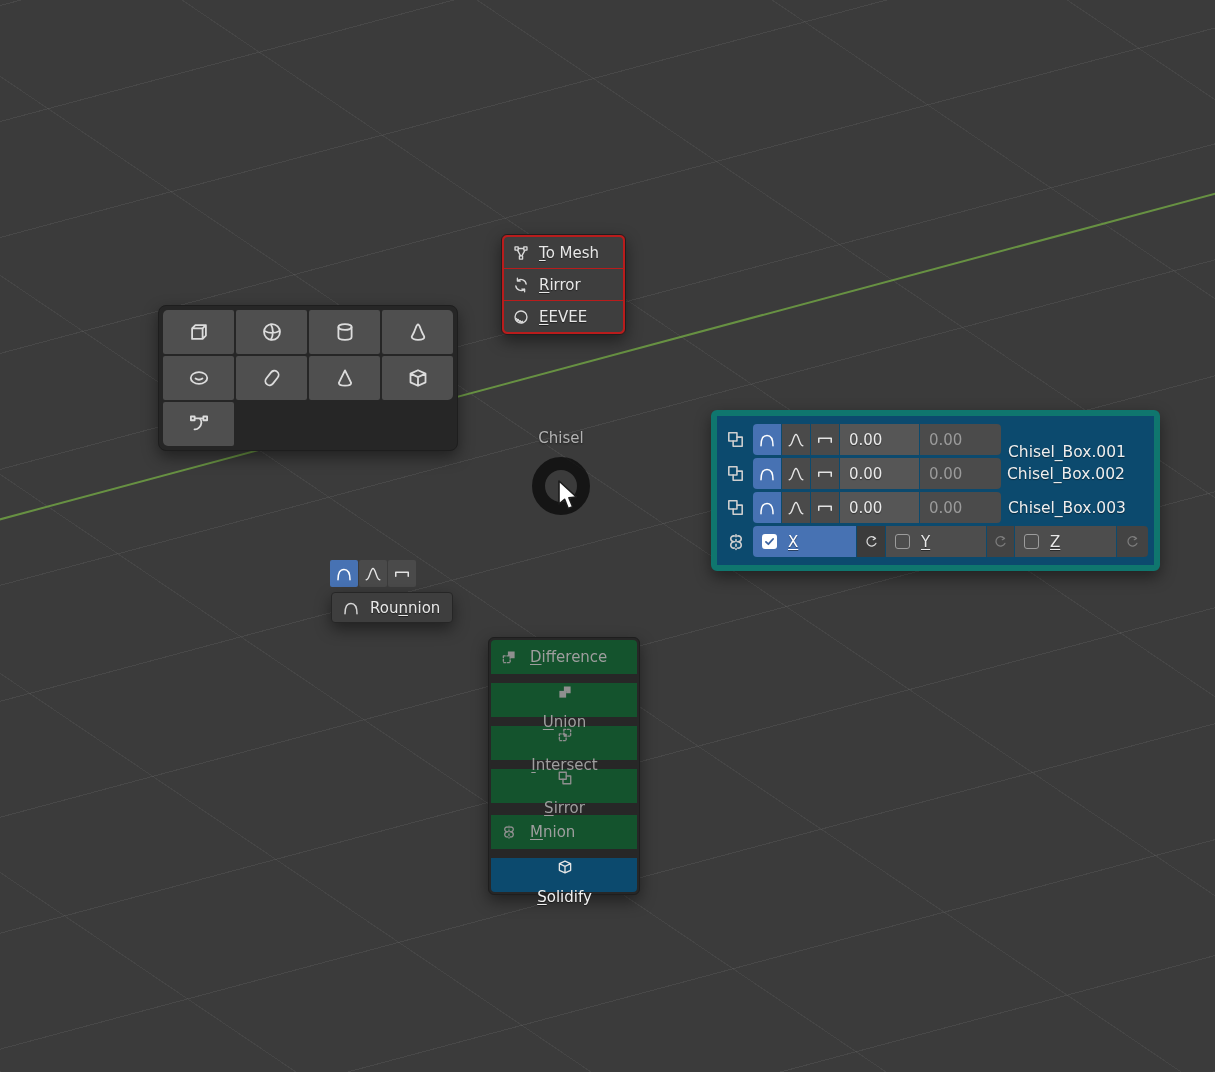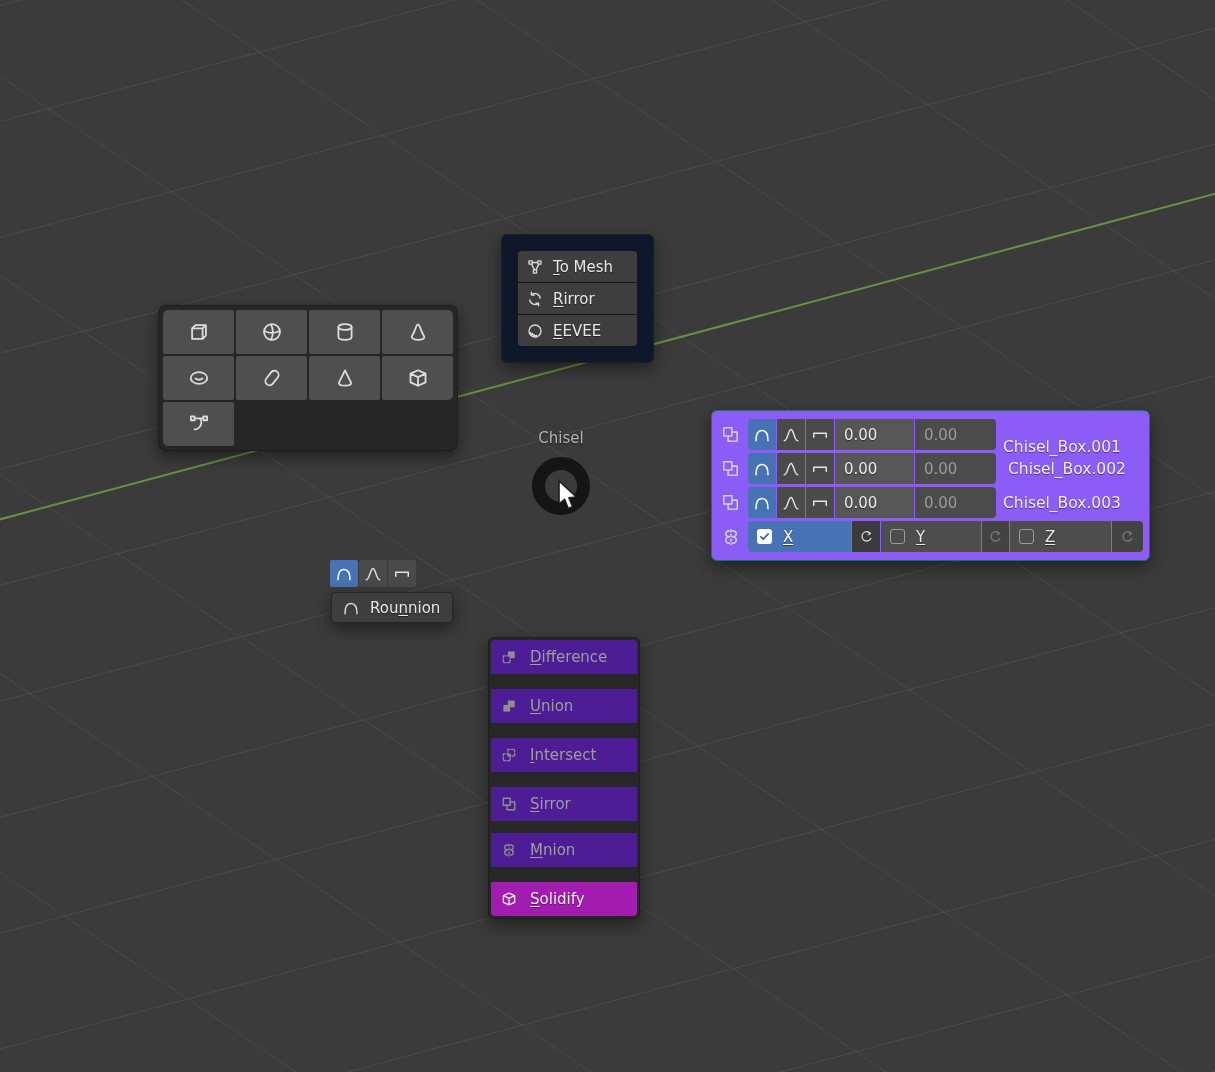--- a/index.html
+++ b/index.html
@@ -19,21 +19,21 @@
     position:absolute;left:-10px;top:521px;width:1320px;height:2px;
     transform-origin:0 0;transform:rotate(-15deg);opacity:.85;
   }
   .panel{position:absolute;border-radius:6px;box-shadow:0 6px 16px rgba(0,0,0,.45);}
   .icon{display:inline-flex;align-items:center;justify-content:center;flex:none;}
   .icon svg{width:100%;height:100%;display:block;}
   .accel{text-decoration:underline;text-underline-offset:2px;text-decoration-thickness:1px;}
   .txtshadow{text-shadow:0 1px 1px rgba(0,0,0,.45);}
 
   
-  .convert-menu{left:501px;top:234px;width:119px;background:#0f172a;border:1px solid #1f1f1f;padding:16px;}
+  .convert-menu{left:501px;top:234px;width:119px;background:#b91c1c;border:1px solid #1f1f1f;padding:2px;}
   .menu-item{height:31px;display:flex;align-items:center;gap:9px;padding:0 8px;background:#3e3e3e;font-size:15px;color:#e8e8e8;}
   .menu-item + .menu-item{margin-top:1px;}
   .menu-item:first-child{border-radius:4px 4px 0 0;}
   .menu-item:last-child{border-radius:0 0 4px 4px;}
   .menu-item .icon{width:18px;height:18px;color:#d9d9d9;}
 
   
   .shape-grid{left:158px;top:305px;background:#262626;border:1px solid #1e1e1e;padding:4px;border-radius:8px;
     display:grid;grid-template-columns:repeat(4,71px);gap:2px;}
   .cell{height:44px;background:#4f4f4f;display:flex;align-items:center;justify-content:center;color:#dcdcdc;border-radius:2px;}
@@ -51,21 +51,21 @@
   
   .profile-toolbar{position:absolute;left:330px;top:560px;display:flex;gap:1px;}
   .pbtn{width:28px;height:27px;background:#4a4a4a;display:flex;align-items:center;justify-content:center;color:#e3e3e3;border-radius:2px;}
   .pbtn.sel{background:#4772b3;color:#ffffff;}
   .pbtn .icon{width:20px;height:20px;}
   .rounding-row{left:331px;top:592px;width:122px;height:31px;background:#3e3e3e;border:1px solid #262626;border-radius:4px;
     display:flex;align-items:center;gap:9px;padding-left:9px;font-size:15px;color:#e8e8e8;box-sizing:border-box;}
   .rounding-row .icon{width:20px;height:20px;color:#d5d5d5;}
 
   
-  .objects-panel{left:711px;top:410px;width:437px;height:149px;background:#8b5cf6;border:1px solid #0f766e;}
+  .objects-panel{left:711px;top:410px;width:437px;height:149px;background:#0c4a6e;border:6px solid #0f766e;}
   .objects-panel .seg{position:absolute;height:31px;display:flex;align-items:center;box-sizing:border-box;}
   .lead-icon{justify-content:center;color:#cfcfcf;}
   .lead-icon .icon{width:21px;height:21px;}
   .btn{justify-content:center;background:#4a4a4a;color:#e3e3e3;}
   .btn.sel{background:#4772b3;color:#fff;}
   .btn .icon{width:20px;height:20px;}
   .rnd-l{border-radius:4px 0 0 4px;} .rnd-r{border-radius:0 4px 4px 0;}
   .field{background:#565656;color:#eaeaea;font-size:15px;padding-left:9px;}
   .field.dim{background:#4b4b4b;color:#9b9b9b;}
   .name{color:#efefef;font-size:15.5px;}
@@ -73,24 +73,24 @@
   .axis-seg.on{background:#4772b3;color:#fff;}
   .checkbox{width:15px;height:15px;border-radius:3px;border:1.5px solid #9c9c9c;box-sizing:border-box;flex:none;}
   .checkbox.on{background:#ffffff;border:none;display:flex;align-items:center;justify-content:center;}
   .checkbox.on svg{width:13px;height:13px;}
   .rot{justify-content:center;background:#3b3b3b;color:#d8d8d8;}
   .rot.dim{background:#434343;color:#7c7c7c;}
   .rot .icon{width:17px;height:17px;}
 
   
   .bool-menu{left:488px;top:637px;width:146px;background:#272727;border:1px solid #1e1e1e;padding:2px;}
-  .bool-item{height:34px;display:flex;align-items:center;gap:12px;padding:0 8px 0 9px;background:#4c1d95;font-size:15px;color:#9e9e9e;}
-  .bool-item + .bool-item{margin-top:15px;}
+  .bool-item{height:34px;display:flex;align-items:center;gap:12px;padding:0 8px 0 9px;background:#14532d;font-size:15px;color:#9e9e9e;}
+  .bool-item + .bool-item{margin-top:9px;flex-direction:column;}
   .bool-item .icon{width:18px;height:18px;color:#8f8f8f;}
-  .bool-item.hl{background:#a21caf;color:#f1f1f1;border-radius:3px;}
+  .bool-item.hl{background:#0c4a6e;color:#f1f1f1;border-radius:3px;}
   .bool-item.hl .icon{color:#e5e5e5;}
   .bool-sep{height:12px;}
   .bool-item.first{border-radius:4px 4px 0 0;}
   .bool-item.last{border-radius:0 0 4px 4px;}
 </style>
 </head>
 <body>
 
 <div class="gridbg"></div>
 <div class="axis-y" style="background:#70a144"></div>
@@ -307,21 +307,21 @@
           <path d="M3 9.8 V6.6 H13 V9.8"></path>
         </svg>
       </span>
     </div>
   <div class="seg field" style="left:123px;top:42px;width:79px">
       <span class="txtshadow">0.00</span>
     </div>
   <div class="seg field dim rnd-r" style="left:203px;top:42px;width:81px">
       <span>0.00</span>
     </div>
-  <div class="seg name txtshadow" style="left:296px;top:42px">Chisel_Box.002</div>
+  <div class="seg name txtshadow" style="left:290px;top:42px">Chisel_Box.002</div>
 
   <div class="seg lead-icon" style="left:5px;top:76px;width:27px">
       <span class="icon">
         <svg viewBox="0 0 16 16" fill="none" stroke="currentColor" stroke-width="1.2" stroke-linecap="round" stroke-linejoin="round">
           <rect x="2.9" y="2.9" width="6.2" height="6.2"></rect>
           <path d="M6.2 9.1 V13.1 H13.1 V6.2 H9.1"></path>
         </svg>
       </span>
     </div>
   <div class="seg btn sel rnd-l" style="left:36px;top:76px;width:28px">

